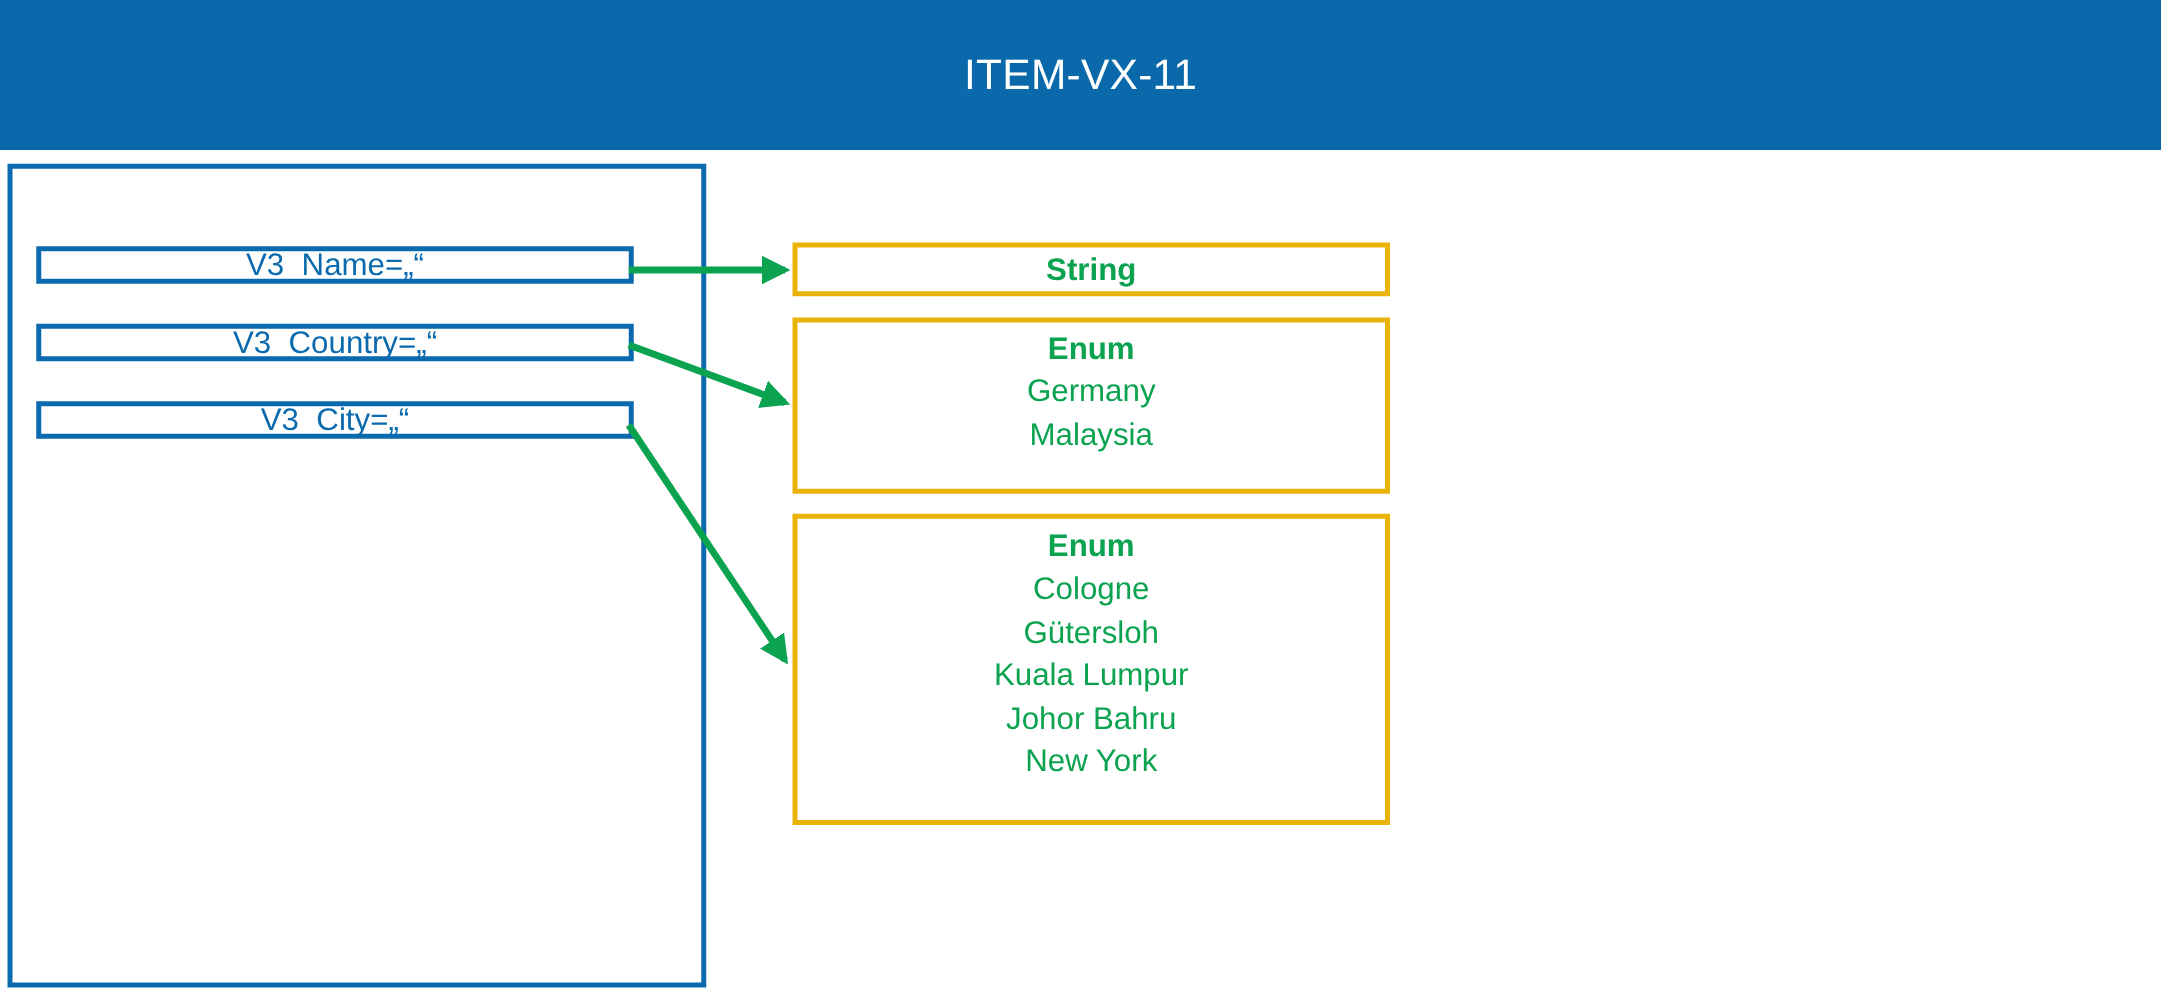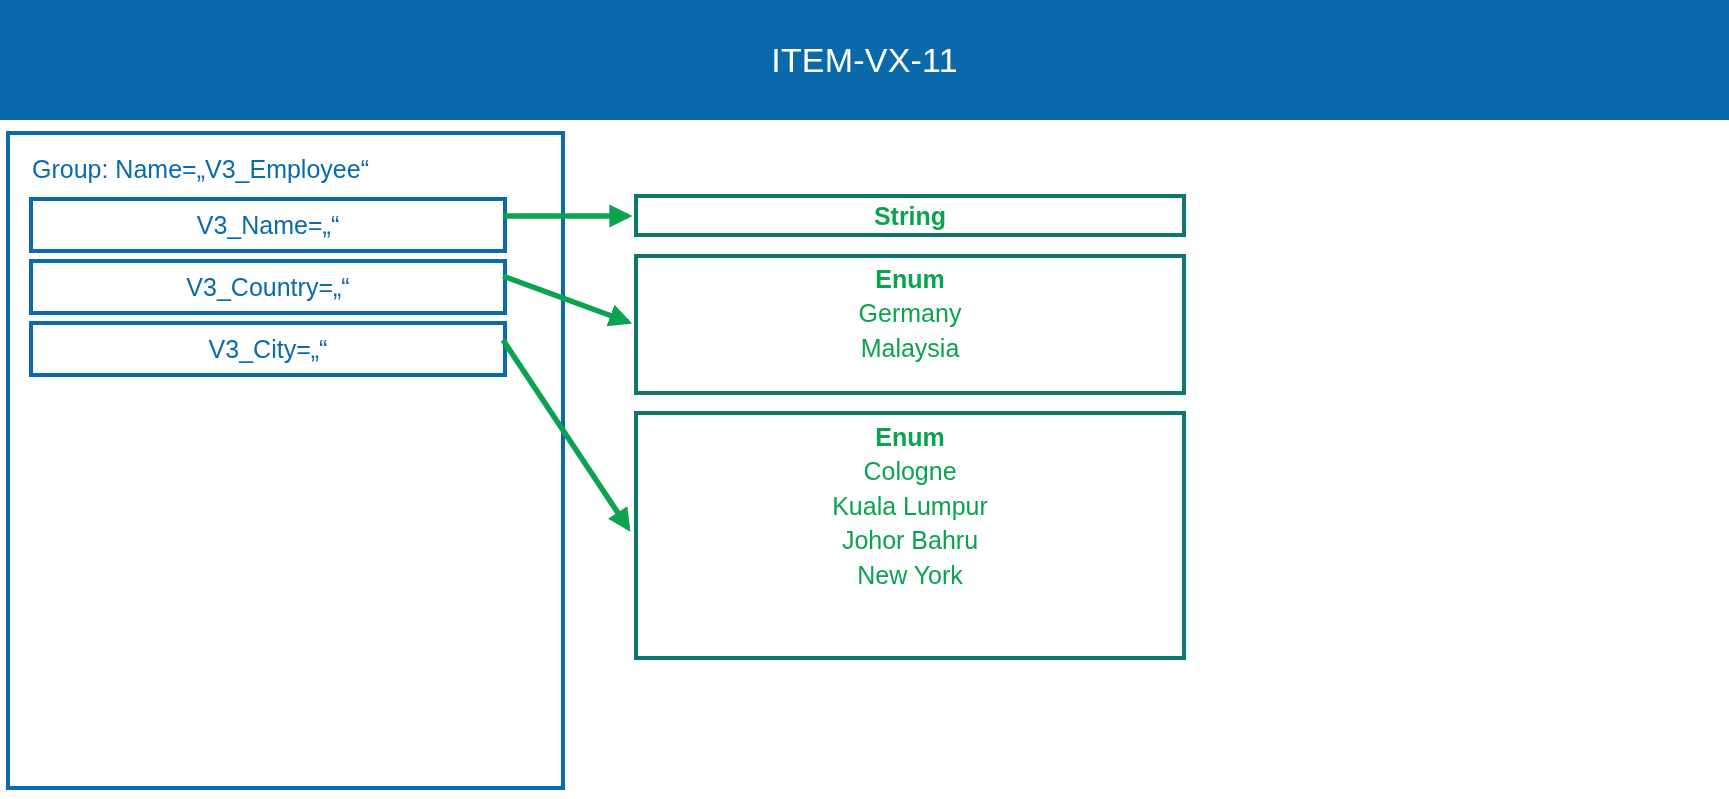--- a/index.html
+++ b/index.html
@@ -64,21 +64,21 @@
     top: 20px;
     color: #0a6aae;
     font-size: 25px;
     white-space: nowrap;
   }
 
   .field-box {
     position: absolute;
     left: 19px;
     width: 478px;
-    height: 56px;
+    height: 30px;
     border: 4px solid #0a6aae;
     background: #ffffff;
     box-sizing: border-box;
     display: flex;
     align-items: center;
     justify-content: center;
   }
   .field-box .field-text {
     color: #0a6aae;
     font-size: 25px;
@@ -86,22 +86,22 @@
     line-height: 1;
   }
   #field-box-0 { top: 62px; }
   #field-box-1 { top: 124px; }
   #field-box-2 { top: 186px; }
 
   
   .type-box {
     position: absolute;
     left: 634px;
-    width: 552px;
-    border: 4px solid #0f766e;
+    width: 478px;
+    border: 4px solid #eab308;
     background: #ffffff;
     box-sizing: border-box;
     text-align: center;
     color: #0ba350;
   }
   .type-title {
     font-size: 25px;
     font-weight: bold;
     line-height: 1.36;
     white-space: nowrap;
@@ -143,21 +143,20 @@
 </style>
 </head>
 <body>
 
 <div id="canvas">
 
   <div id="header-bar"></div>
   <div id="header-title">ITEM-VX-11</div>
 
   <div id="group-panel">
-    <div id="group-label">Group: Name=„V3_Employee“</div>
 
     <div class="field-box" id="field-box-0">
       <span class="field-text">V3_Name=„“</span>
     </div>
     <div class="field-box" id="field-box-1">
       <span class="field-text">V3_Country=„“</span>
     </div>
     <div class="field-box" id="field-box-2">
       <span class="field-text">V3_City=„“</span>
     </div>
@@ -169,20 +168,21 @@
 
   <div class="type-box" id="type-box-1">
     <div class="type-title">Enum</div>
     <div class="type-value">Germany</div>
     <div class="type-value">Malaysia</div>
   </div>
 
   <div class="type-box" id="type-box-2">
     <div class="type-title">Enum</div>
     <div class="type-value">Cologne</div>
+    <div class="type-value">Gütersloh</div>
     <div class="type-value">Kuala Lumpur</div>
     <div class="type-value">Johor Bahru</div>
     <div class="type-value">New York</div>
   </div>
 
   <svg id="connectors" viewBox="0 0 1729 799">
     <defs>
       <marker id="arrowhead" markerWidth="4.2" markerHeight="4.2" refX="3.4" refY="2.1" orient="auto" markerUnits="strokeWidth">
         <path d="M0,0 L4.2,2.1 L0,4.2 z" fill="#0ba350"></path>
       </marker>

